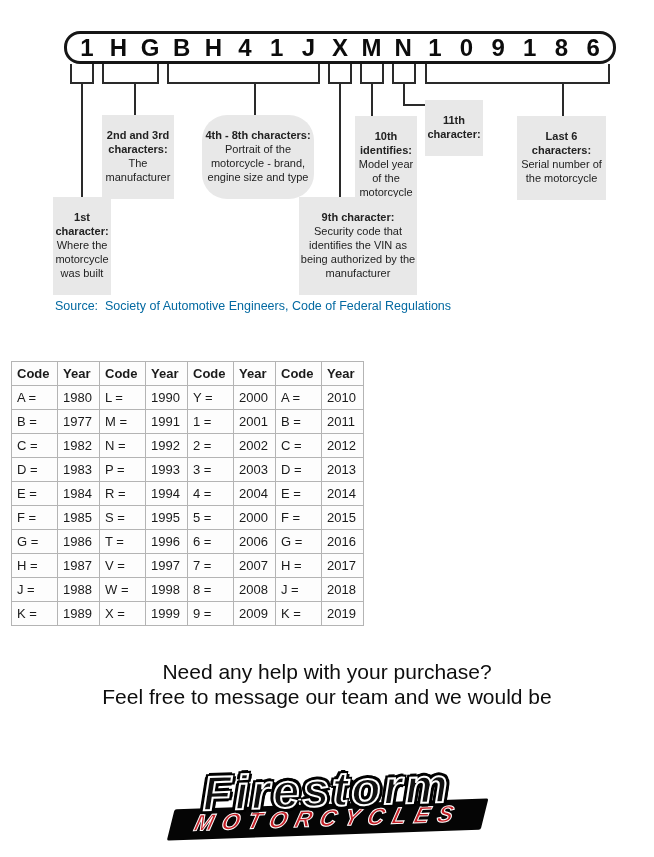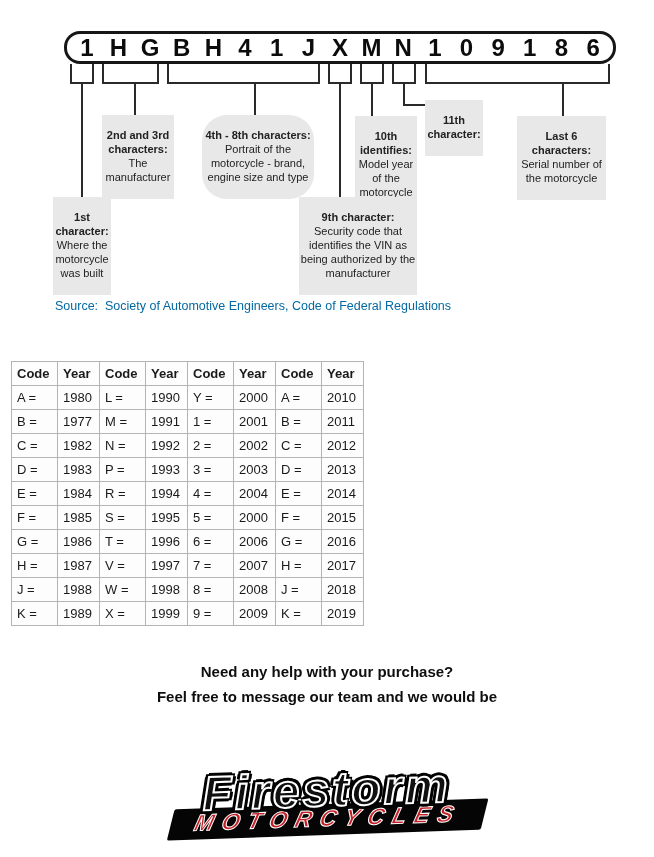--- a/index.html
+++ b/index.html
@@ -38,21 +38,21 @@
   .yt th, .yt td {
     border:1px solid #b4b4b4; font-size:13px; padding:3px 3px 4px 5px;
     text-align:left; color:#1a1a1a; height:16px;
   }
   .yt th { font-weight:bold; }
   .yt .code { width:37px; }
   .yt .year { width:33px; }
 
   
   .help { position:absolute; top:659px; left:0; width:100%; text-align:center;
-          font-size:15px; font-weight:bold; line-height:25px; color:#0e0e0e; }
+          font-size:21px; font-weight:normal; line-height:25px; color:#0e0e0e; }
 
   
   .logo { position:absolute; top:768px; left:0; width:100%; text-align:center; transform:rotate(-2deg); }
   .logo-brand {
     position:relative; z-index:2; display:inline-block;
     font-style:italic; font-weight:bold; font-size:48px; line-height:0.92; letter-spacing:3px;
     color:#101010; -webkit-text-stroke:2px #ffffff; padding:0 6px;
     text-shadow: 4px 0 #000, -4px 0 #000, 0 4px #000, 0 -4px #000,
                  3px 3px #000, -3px -3px #000, 3px -3px #000, -3px 3px #000;
   }

